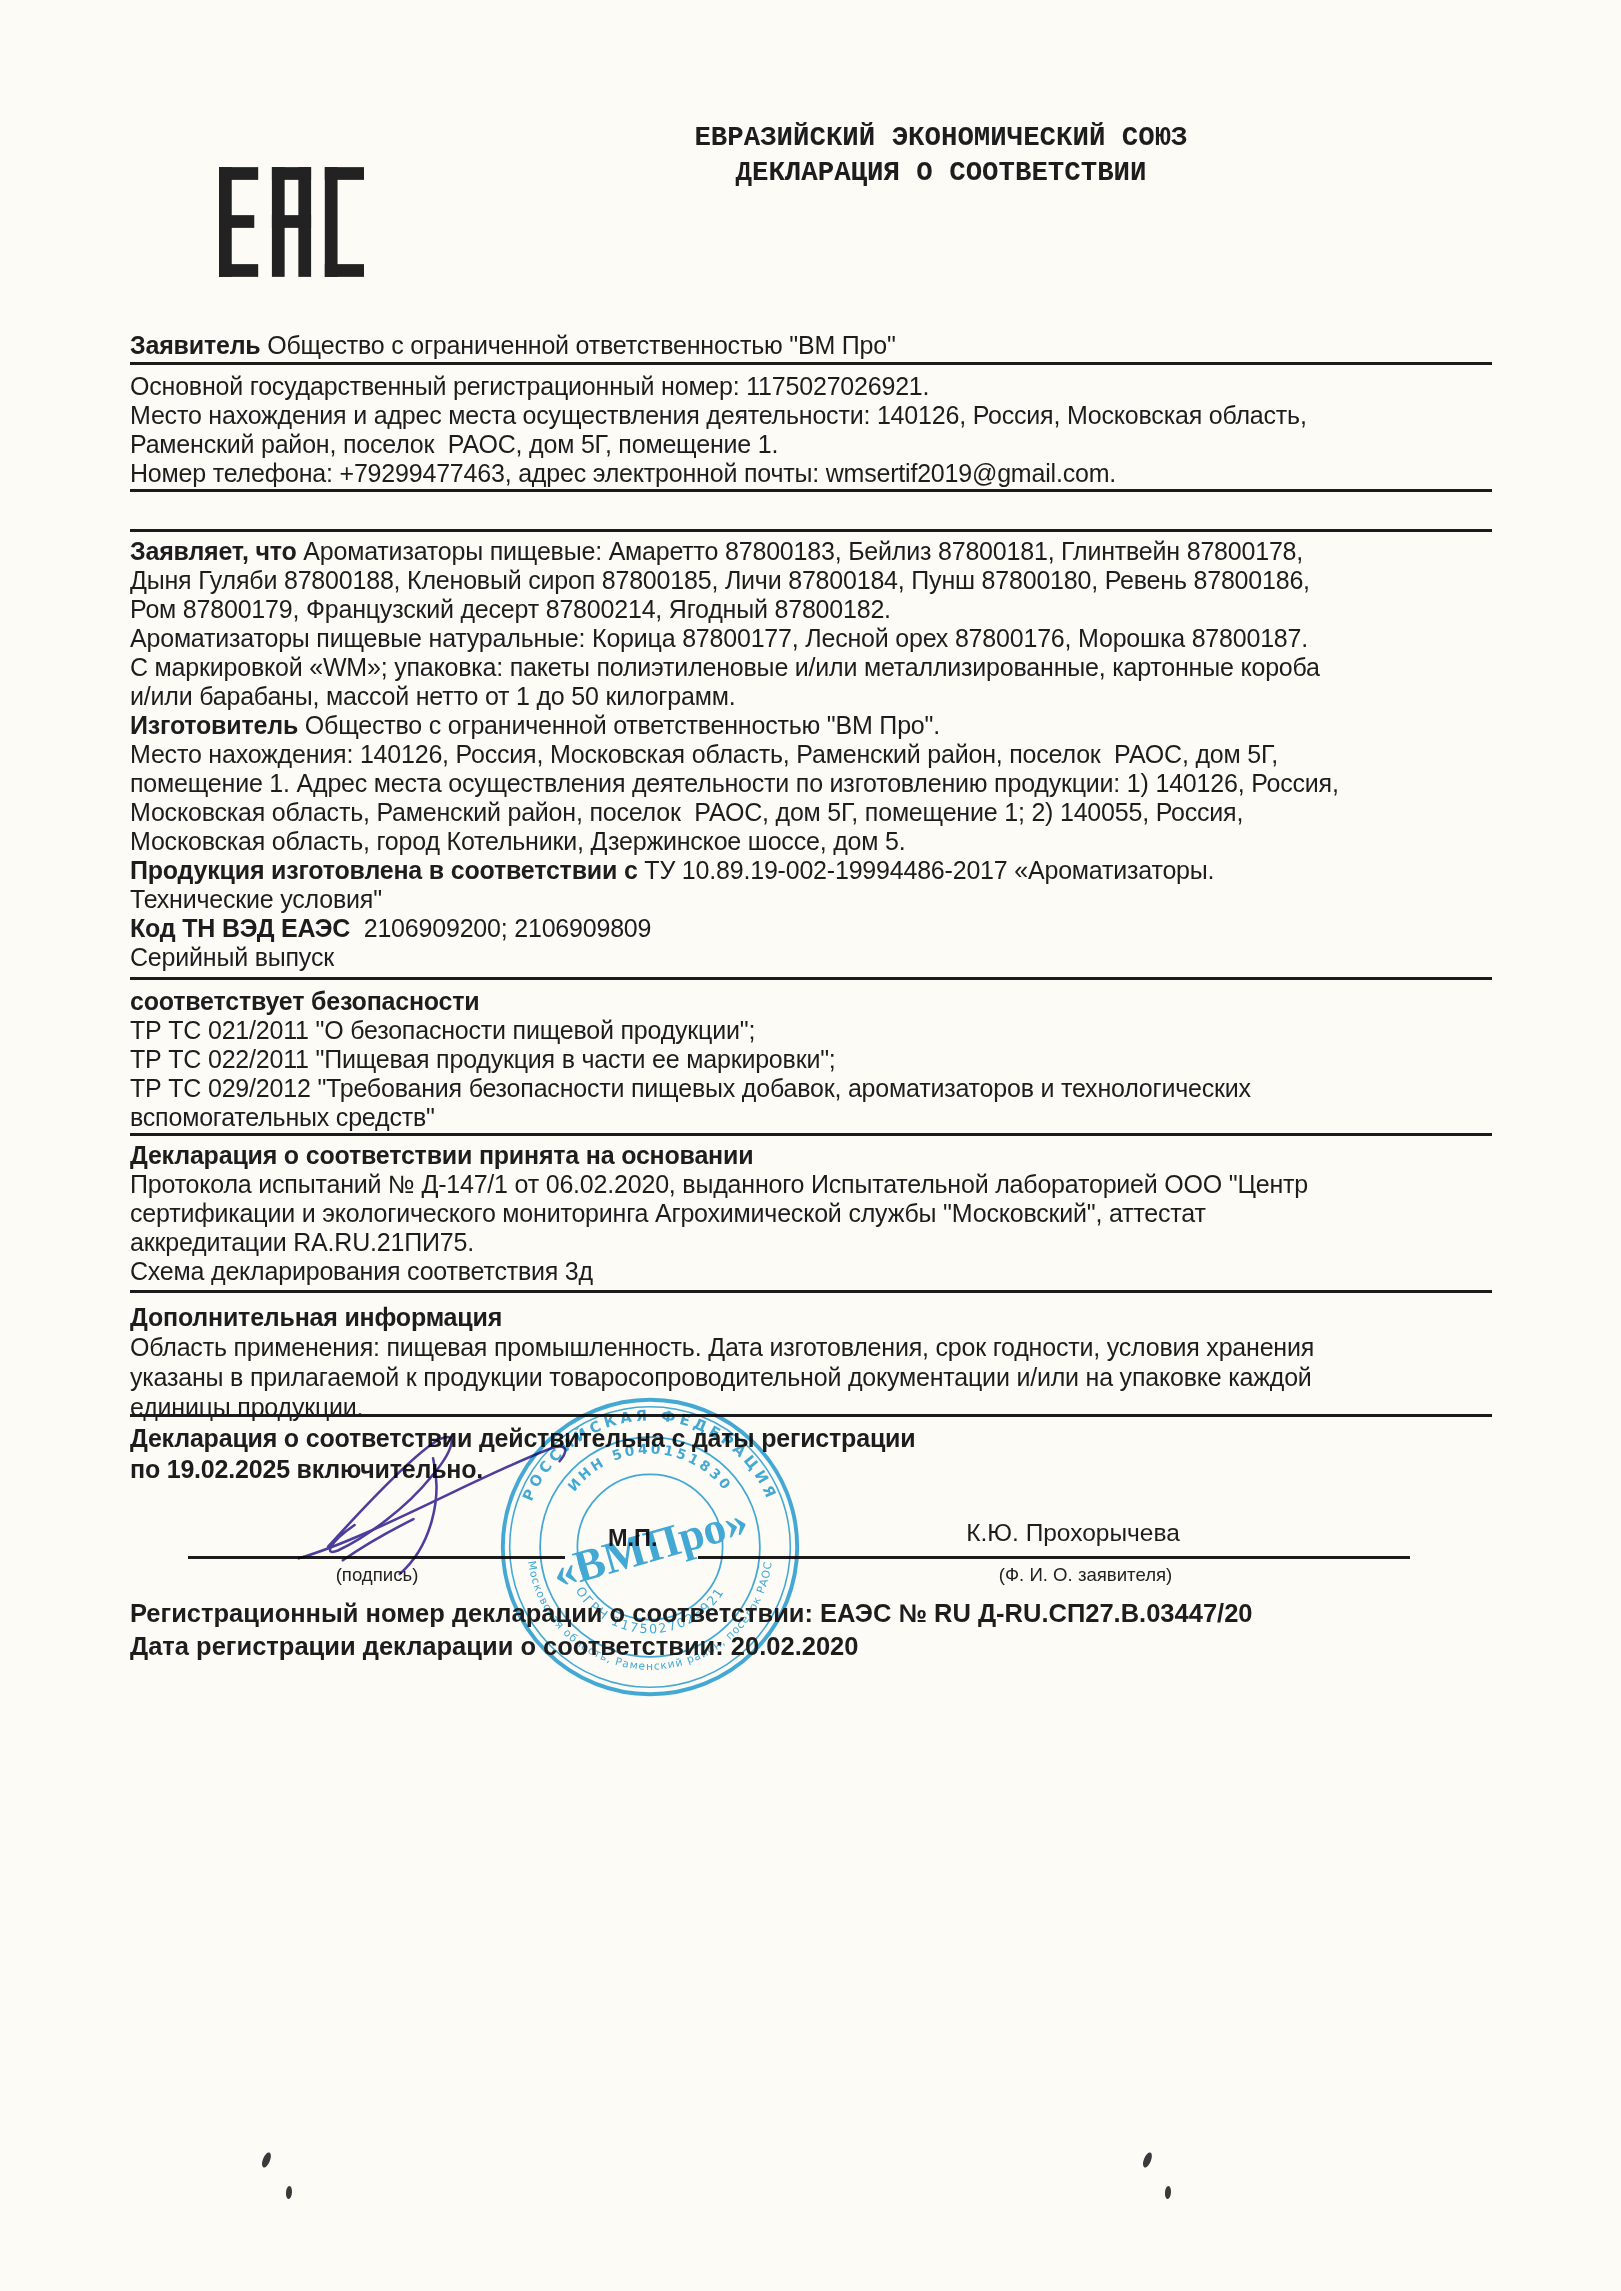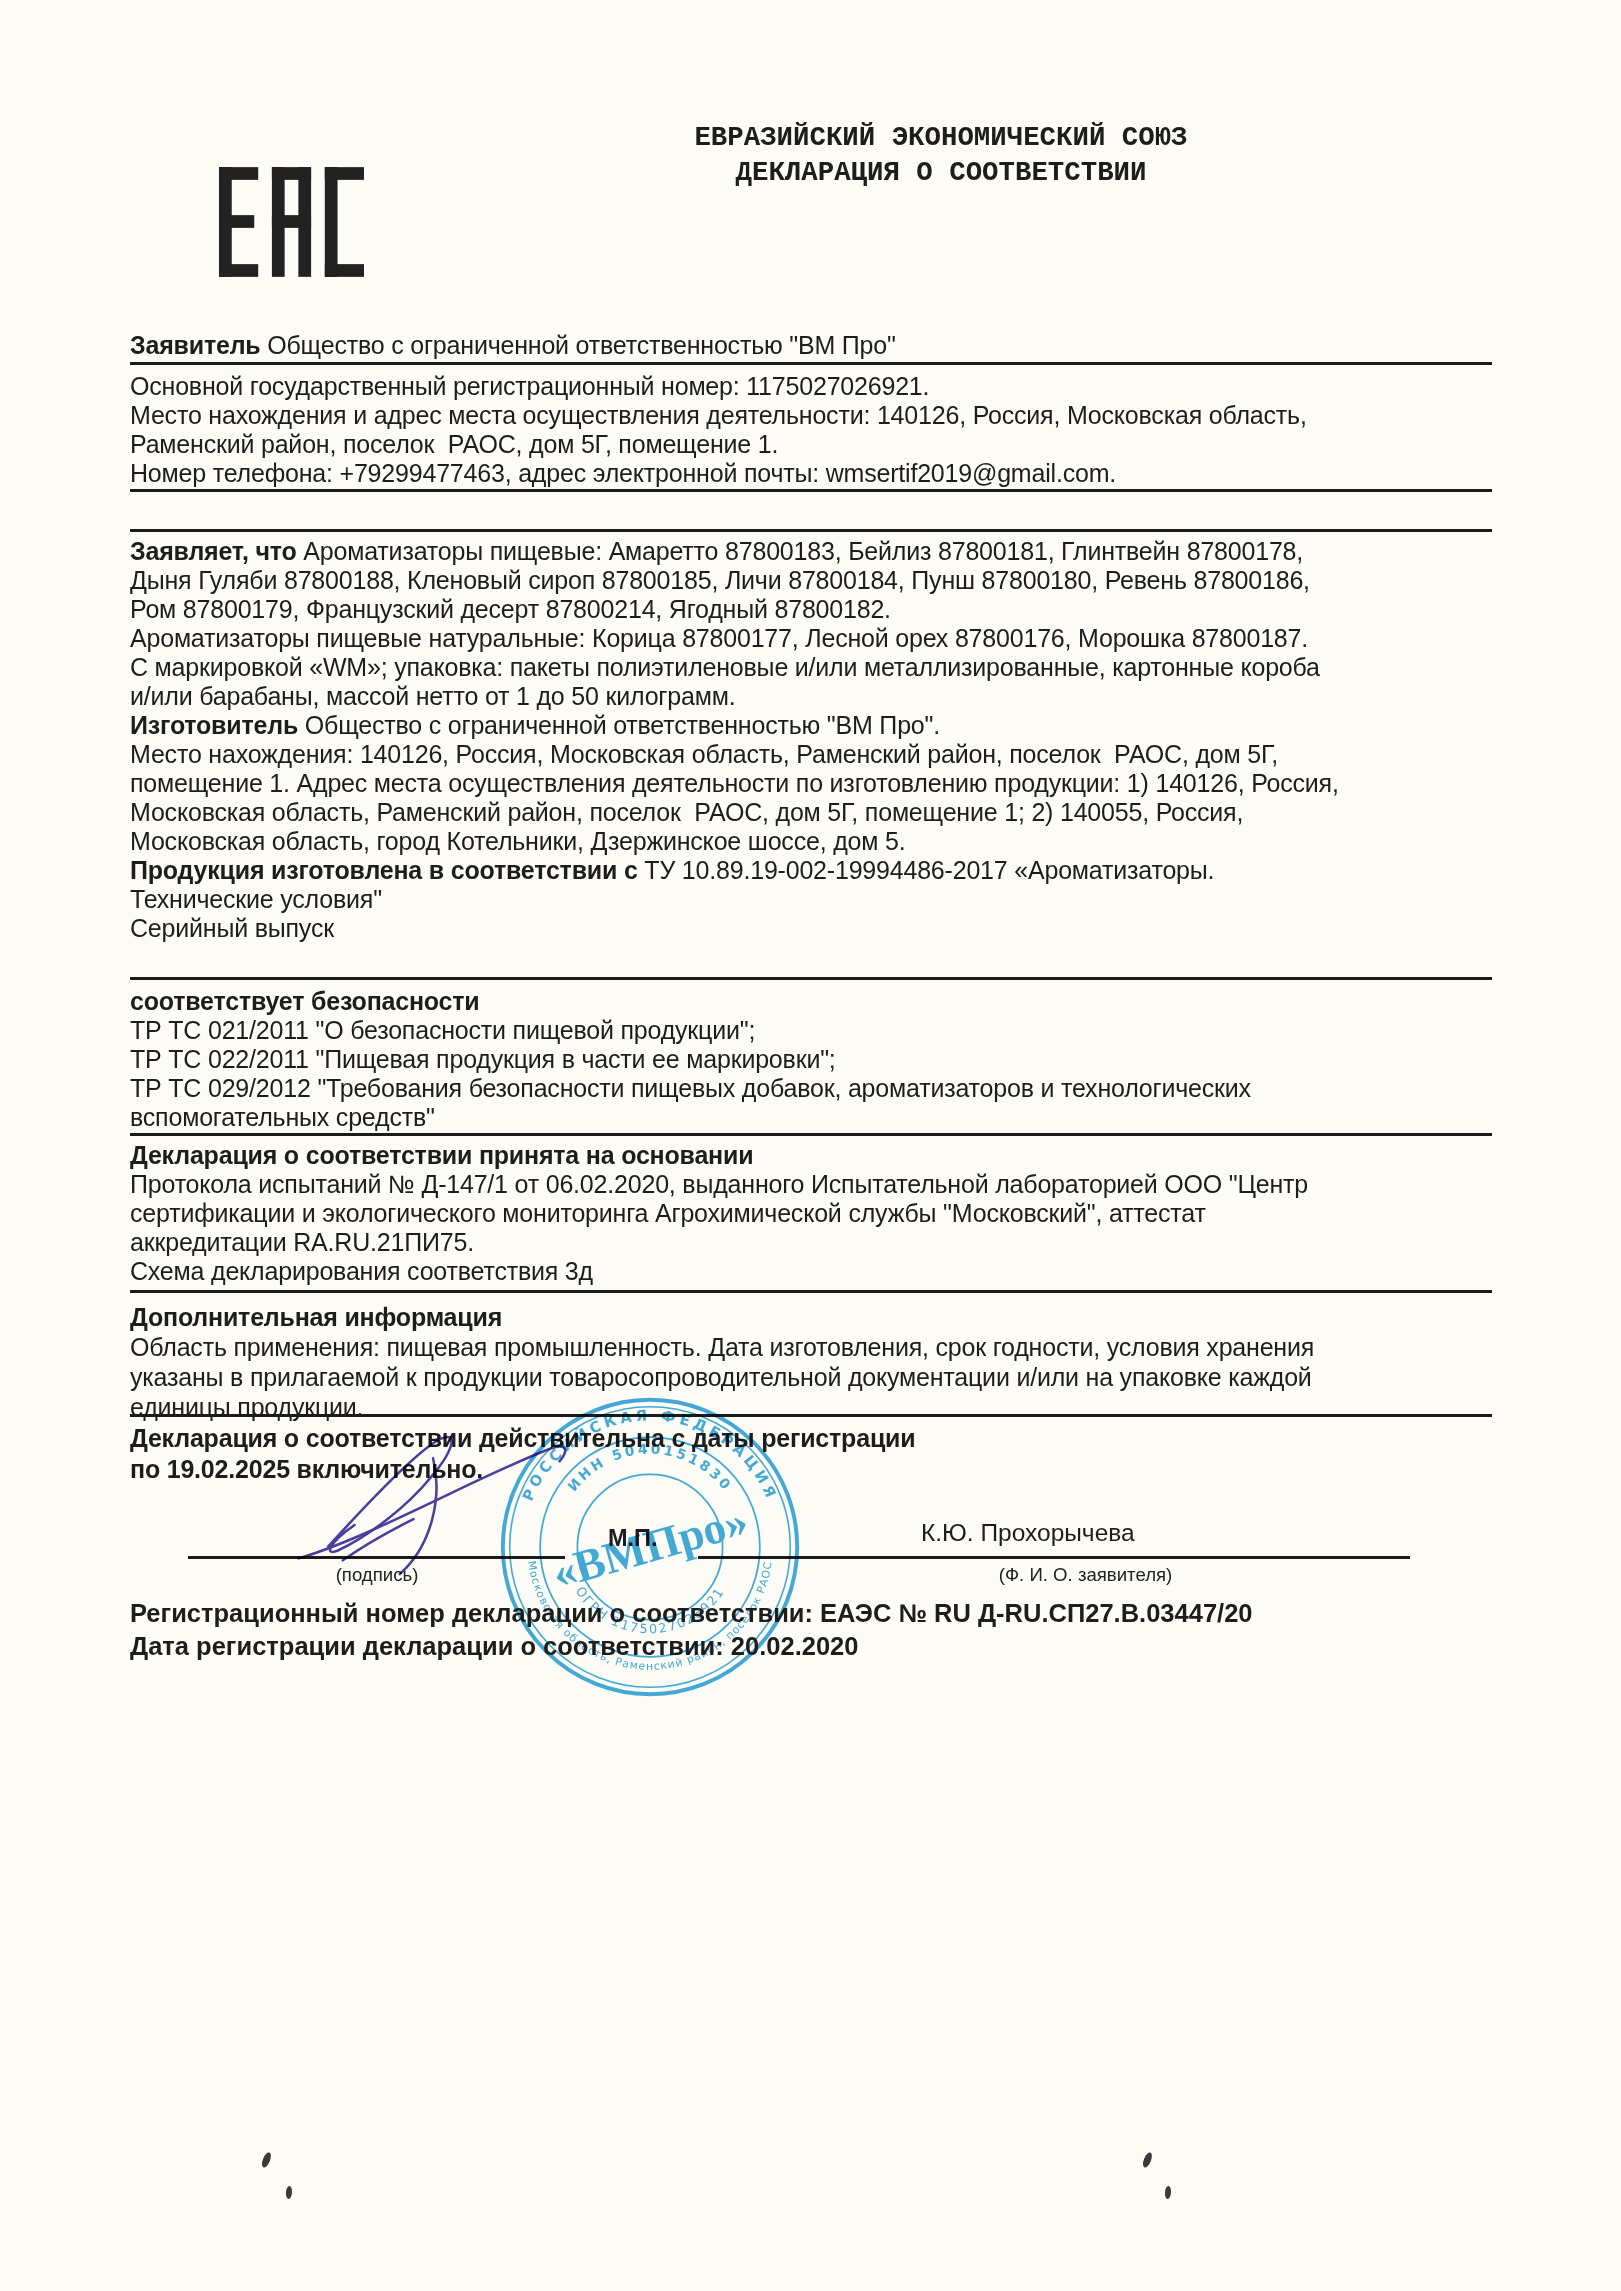--- a/index.html
+++ b/index.html
@@ -10,21 +10,21 @@
   }
   .abs{position:absolute;}
   .ln{white-space:pre; font-size:25px; line-height:29px; letter-spacing:-0.2px;}
   .ln .b{font-weight:bold;}
   .hdr{font-weight:bold; font-size:27.4px; line-height:35px; text-align:center; letter-spacing:0;}
   .rule{position:absolute; height:2.9px; background:#1b1b1b;}
   .bold-ln{font-weight:bold;}
   .caption{font-size:18.6px; line-height:21.6px; text-align:center; color:#222;}
   .reg{white-space:pre; font-weight:bold; font-size:25.5px; line-height:33px;}
   .mp{font-weight:bold; font-size:23.5px;}
-  .name-ln{font-size:24.5px; }
+  .name-ln{font-size:24.5px; text-align:center;}
   .stamp-svg{mix-blend-mode:multiply; opacity:0.88;}
   .sig-svg{mix-blend-mode:multiply;}
   .mark{position:absolute; background:#3a3a3a; border-radius:50%;}
 </style>
 </head>
 <body>
 
 <div class="page">
 
   <svg class="abs" style="left:219px; top:167px;" width="145" height="110" viewBox="0 0 148 112" aria-label="ЕАС">
@@ -73,20 +73,21 @@
     <div class="ln">Ароматизаторы пищевые натуральные: Корица 87800177, Лесной орех 87800176, Морошка 87800187.</div>
     <div class="ln">С маркировкой «WM»; упаковка: пакеты полиэтиленовые и/или металлизированные, картонные короба</div>
     <div class="ln">и/или барабаны, массой нетто от 1 до 50 килограмм.</div>
     <div class="ln"><span class="b">Изготовитель</span><span> Общество с ограниченной ответственностью "ВМ Про".</span></div>
     <div class="ln">Место нахождения: 140126, Россия, Московская область, Раменский район, поселок  РАОС, дом 5Г,</div>
     <div class="ln">помещение 1. Адрес места осуществления деятельности по изготовлению продукции: 1) 140126, Россия,</div>
     <div class="ln">Московская область, Раменский район, поселок  РАОС, дом 5Г, помещение 1; 2) 140055, Россия,</div>
     <div class="ln">Московская область, город Котельники, Дзержинское шоссе, дом 5.</div>
     <div class="ln"><span class="b">Продукция изготовлена в соответствии с</span><span> ТУ 10.89.19-002-19994486-2017 «Ароматизаторы.</span></div>
     <div class="ln">Технические условия"</div>
+    <div class="ln"><span class="b">Код ТН ВЭД ЕАЭС</span><span>  2106909200; 2106909809</span></div>
     <div class="ln">Серийный выпуск</div>
   </div>
   <div class="rule" style="left:130px; top:977px; width:1362px;"></div>
 
   <div class="abs" style="left:130px; top:987px; width:1362px;">
     <div class="ln bold-ln">соответствует безопасности</div>
     <div class="ln">ТР ТС 021/2011 "О безопасности пищевой продукции";</div>
     <div class="ln">ТР ТС 022/2011 "Пищевая продукция в части ее маркировки";</div>
     <div class="ln">ТР ТС 029/2012 "Требования безопасности пищевых добавок, ароматизаторов и технологических</div>
     <div class="ln">вспомогательных средств"</div>

